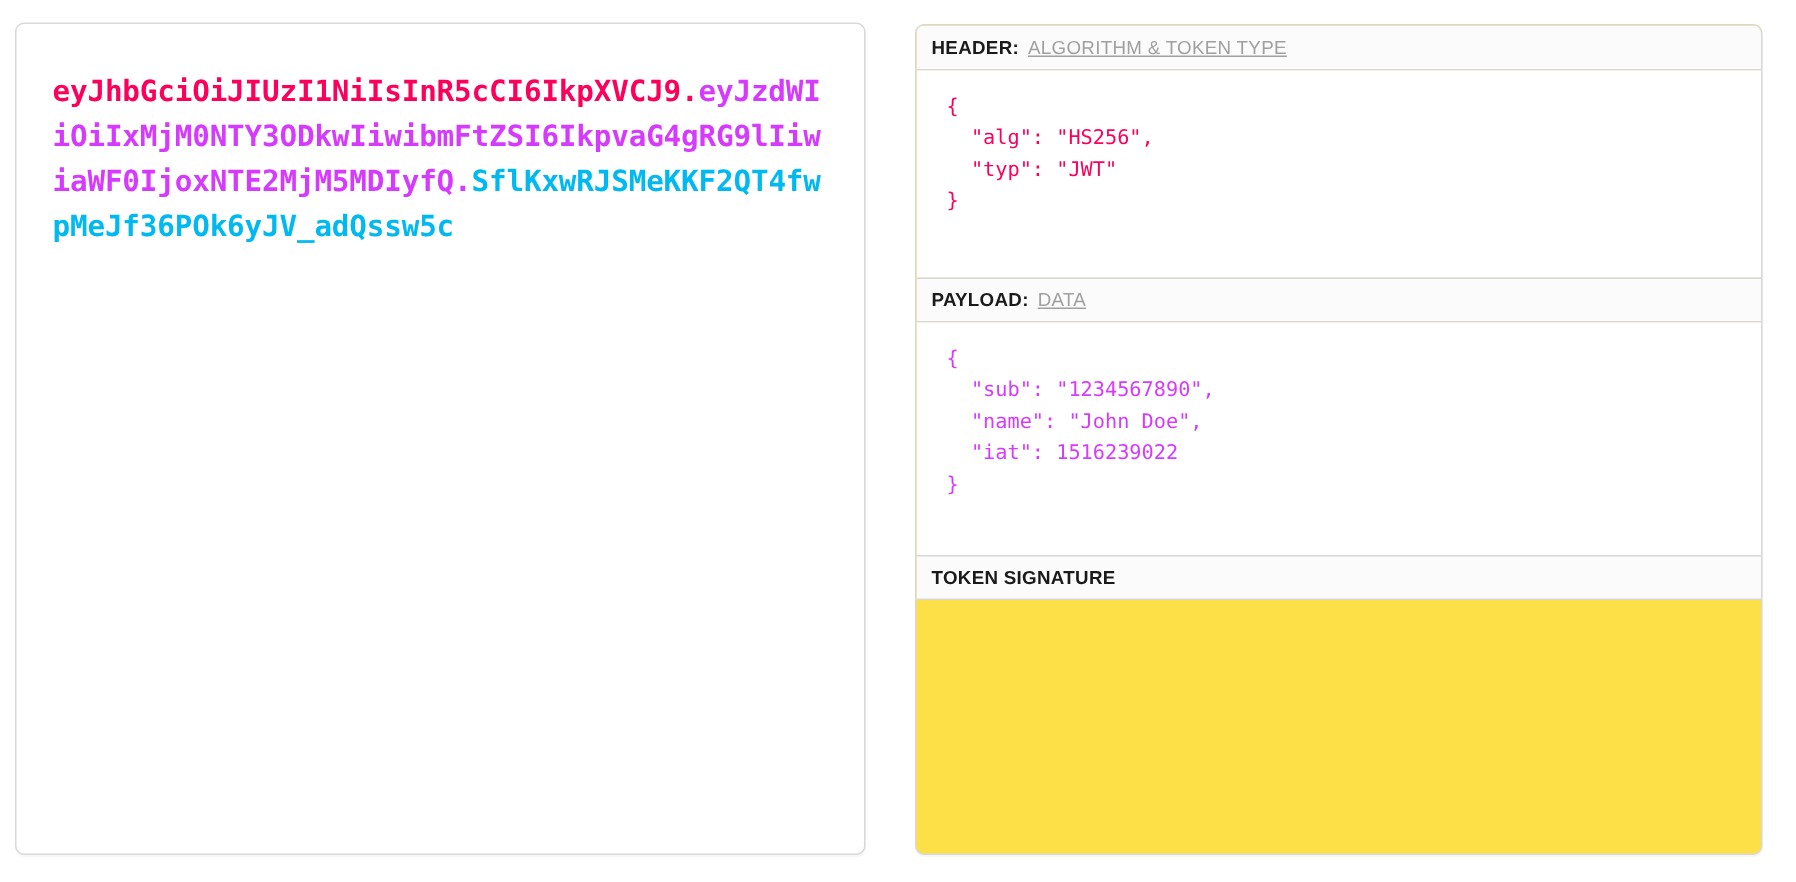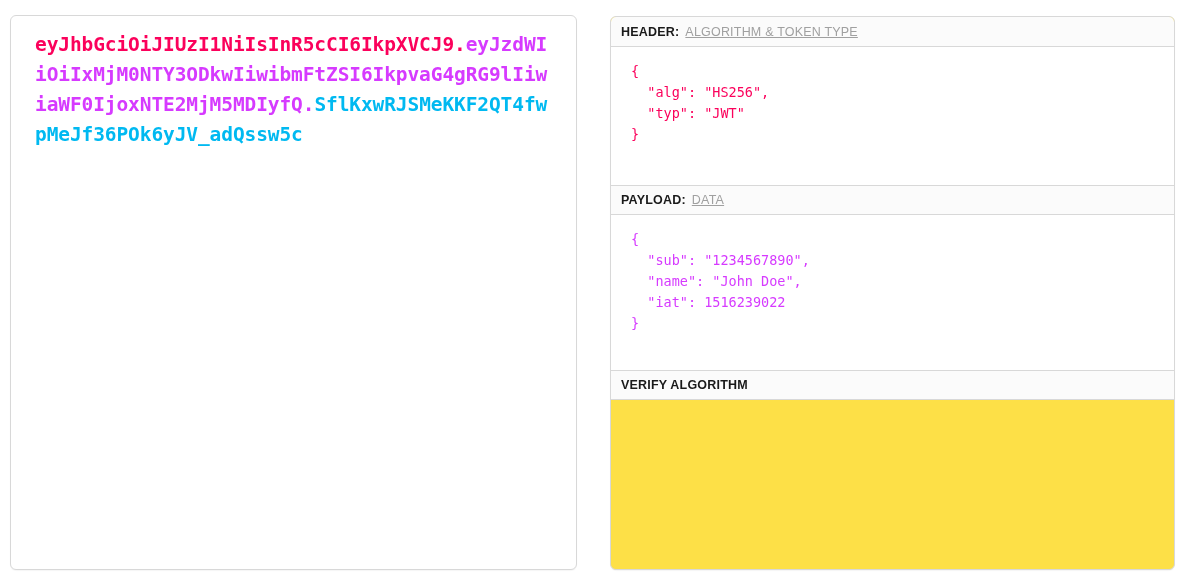--- a/index.html
+++ b/index.html
@@ -30,21 +30,21 @@
     border: 1px solid #d8d8d8;
     border-radius: 6px;
     box-sizing: border-box;
     box-shadow: 0 1px 1px rgba(0,0,0,0.04);
     overflow: hidden;
   }
 
   .token-text {
     position: absolute;
     left: 24px;
-    top: 14px;
+    top: 30px;
     right: 18px;
     font-family: "DejaVu Sans Mono", "Liberation Mono", monospace;
     font-size: 19.5px;
     line-height: 30px;
     font-weight: bold;
     word-break: break-all;
     white-space: normal;
     letter-spacing: -0.1px;
   }
 
@@ -147,18 +147,18 @@
       <span class="sh-label">PAYLOAD:</span>
       <span class="sh-sub">DATA</span>
     </div>
     <div class="code-body body-payload">{
   "sub": "1234567890",
   "name": "John Doe",
   "iat": 1516239022
 }</div>
 
     <div class="section-head with-top">
-      <span class="sh-label">VERIFY ALGORITHM</span>
+      <span class="sh-label">TOKEN SIGNATURE</span>
     </div>
 
   </div>
 
 </div>
 
 </body></html>

